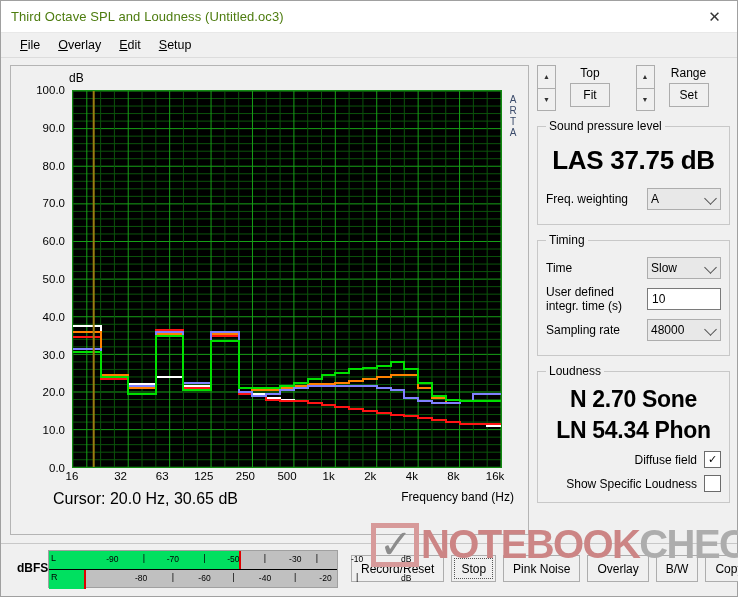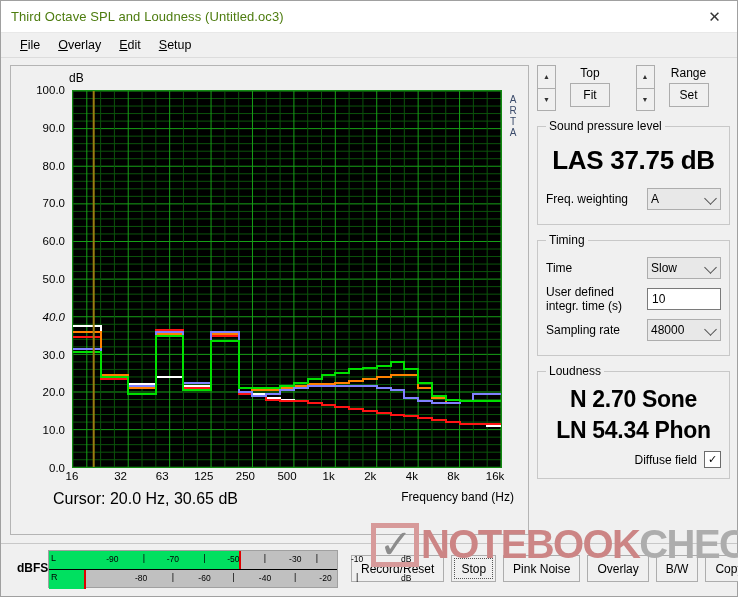--- a/index.html
+++ b/index.html
@@ -209,21 +209,21 @@
     <div class="graph-panel">
       <div class="plot-head">
         <div class="unit-lbl">dB</div>
       </div>
 
       <div class="ylabels">
           <span style="top: 388px;">0.0</span>
           <span style="top: 350.2px;">10.0</span>
           <span style="top: 312.4px;">20.0</span>
           <span style="top: 274.6px;">30.0</span>
-          <span style="top: 236.8px; font-style: italic;">40.0</span>
+          <span style="top: 236.8px;">40.0</span>
           <span style="top: 199px;">50.0</span>
           <span style="top: 161.2px;">60.0</span>
           <span style="top: 123.4px;">70.0</span>
           <span style="top: 85.6px;">80.0</span>
           <span style="top: 47.8px;">90.0</span>
           <span style="top: 10px;">100.0</span>
         </div>
 
       <div class="plot-wrap">
         <div class="plot">
@@ -406,20 +406,24 @@
       </fieldset>
 
       <fieldset class="grp">
         <legend>Loudness</legend>
         <div class="bigval2">N 2.70 Sone</div>
         <div class="bigval2">LN 54.34 Phon</div>
         <div class="chk-row">
           <span class="lbl">Diffuse field</span>
           <span class="chk">✓</span>
         </div>
+        <div class="chk-row">
+          <span class="lbl">Show Specific Loudness</span>
+          <span class="chk"></span>
+        </div>
       </fieldset>
 
     </div>
   </div>
 
   <div class="bottom">
     <div class="dbfs-lbl">dBFS</div>
     <div class="meter">
       <div class="meter-row">
         <div class="bar" style="width: 66%;"></div>

